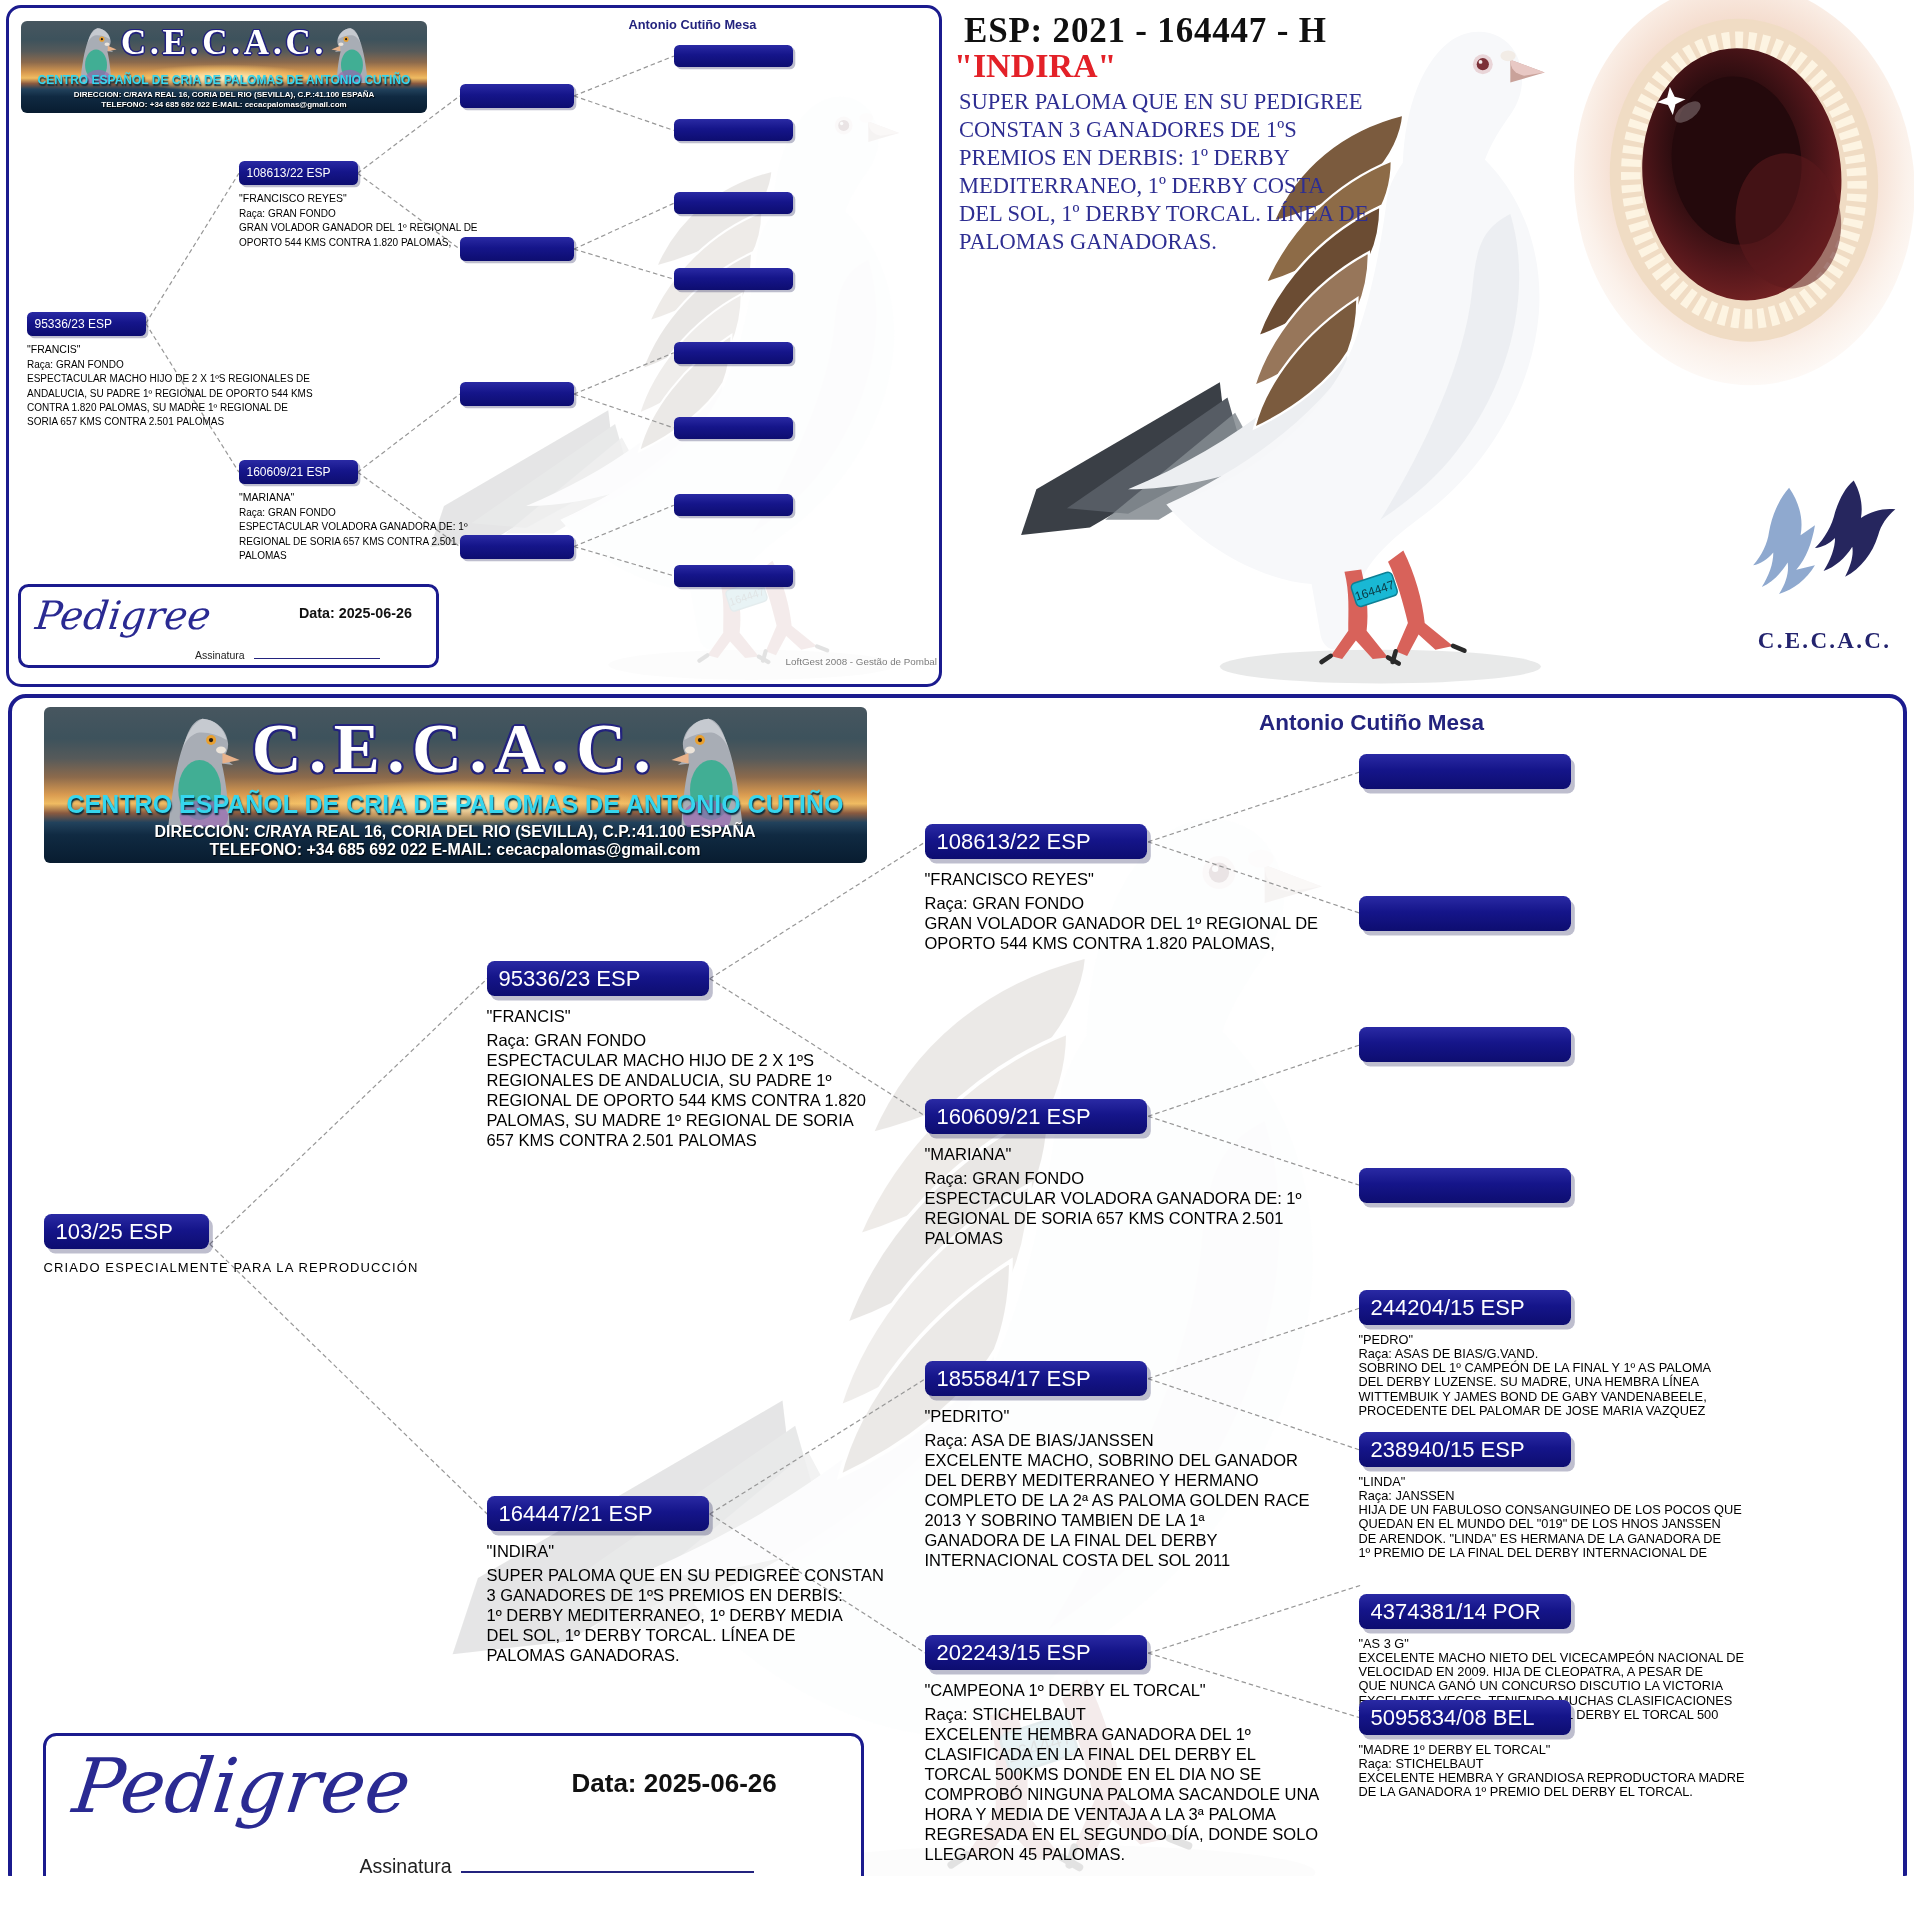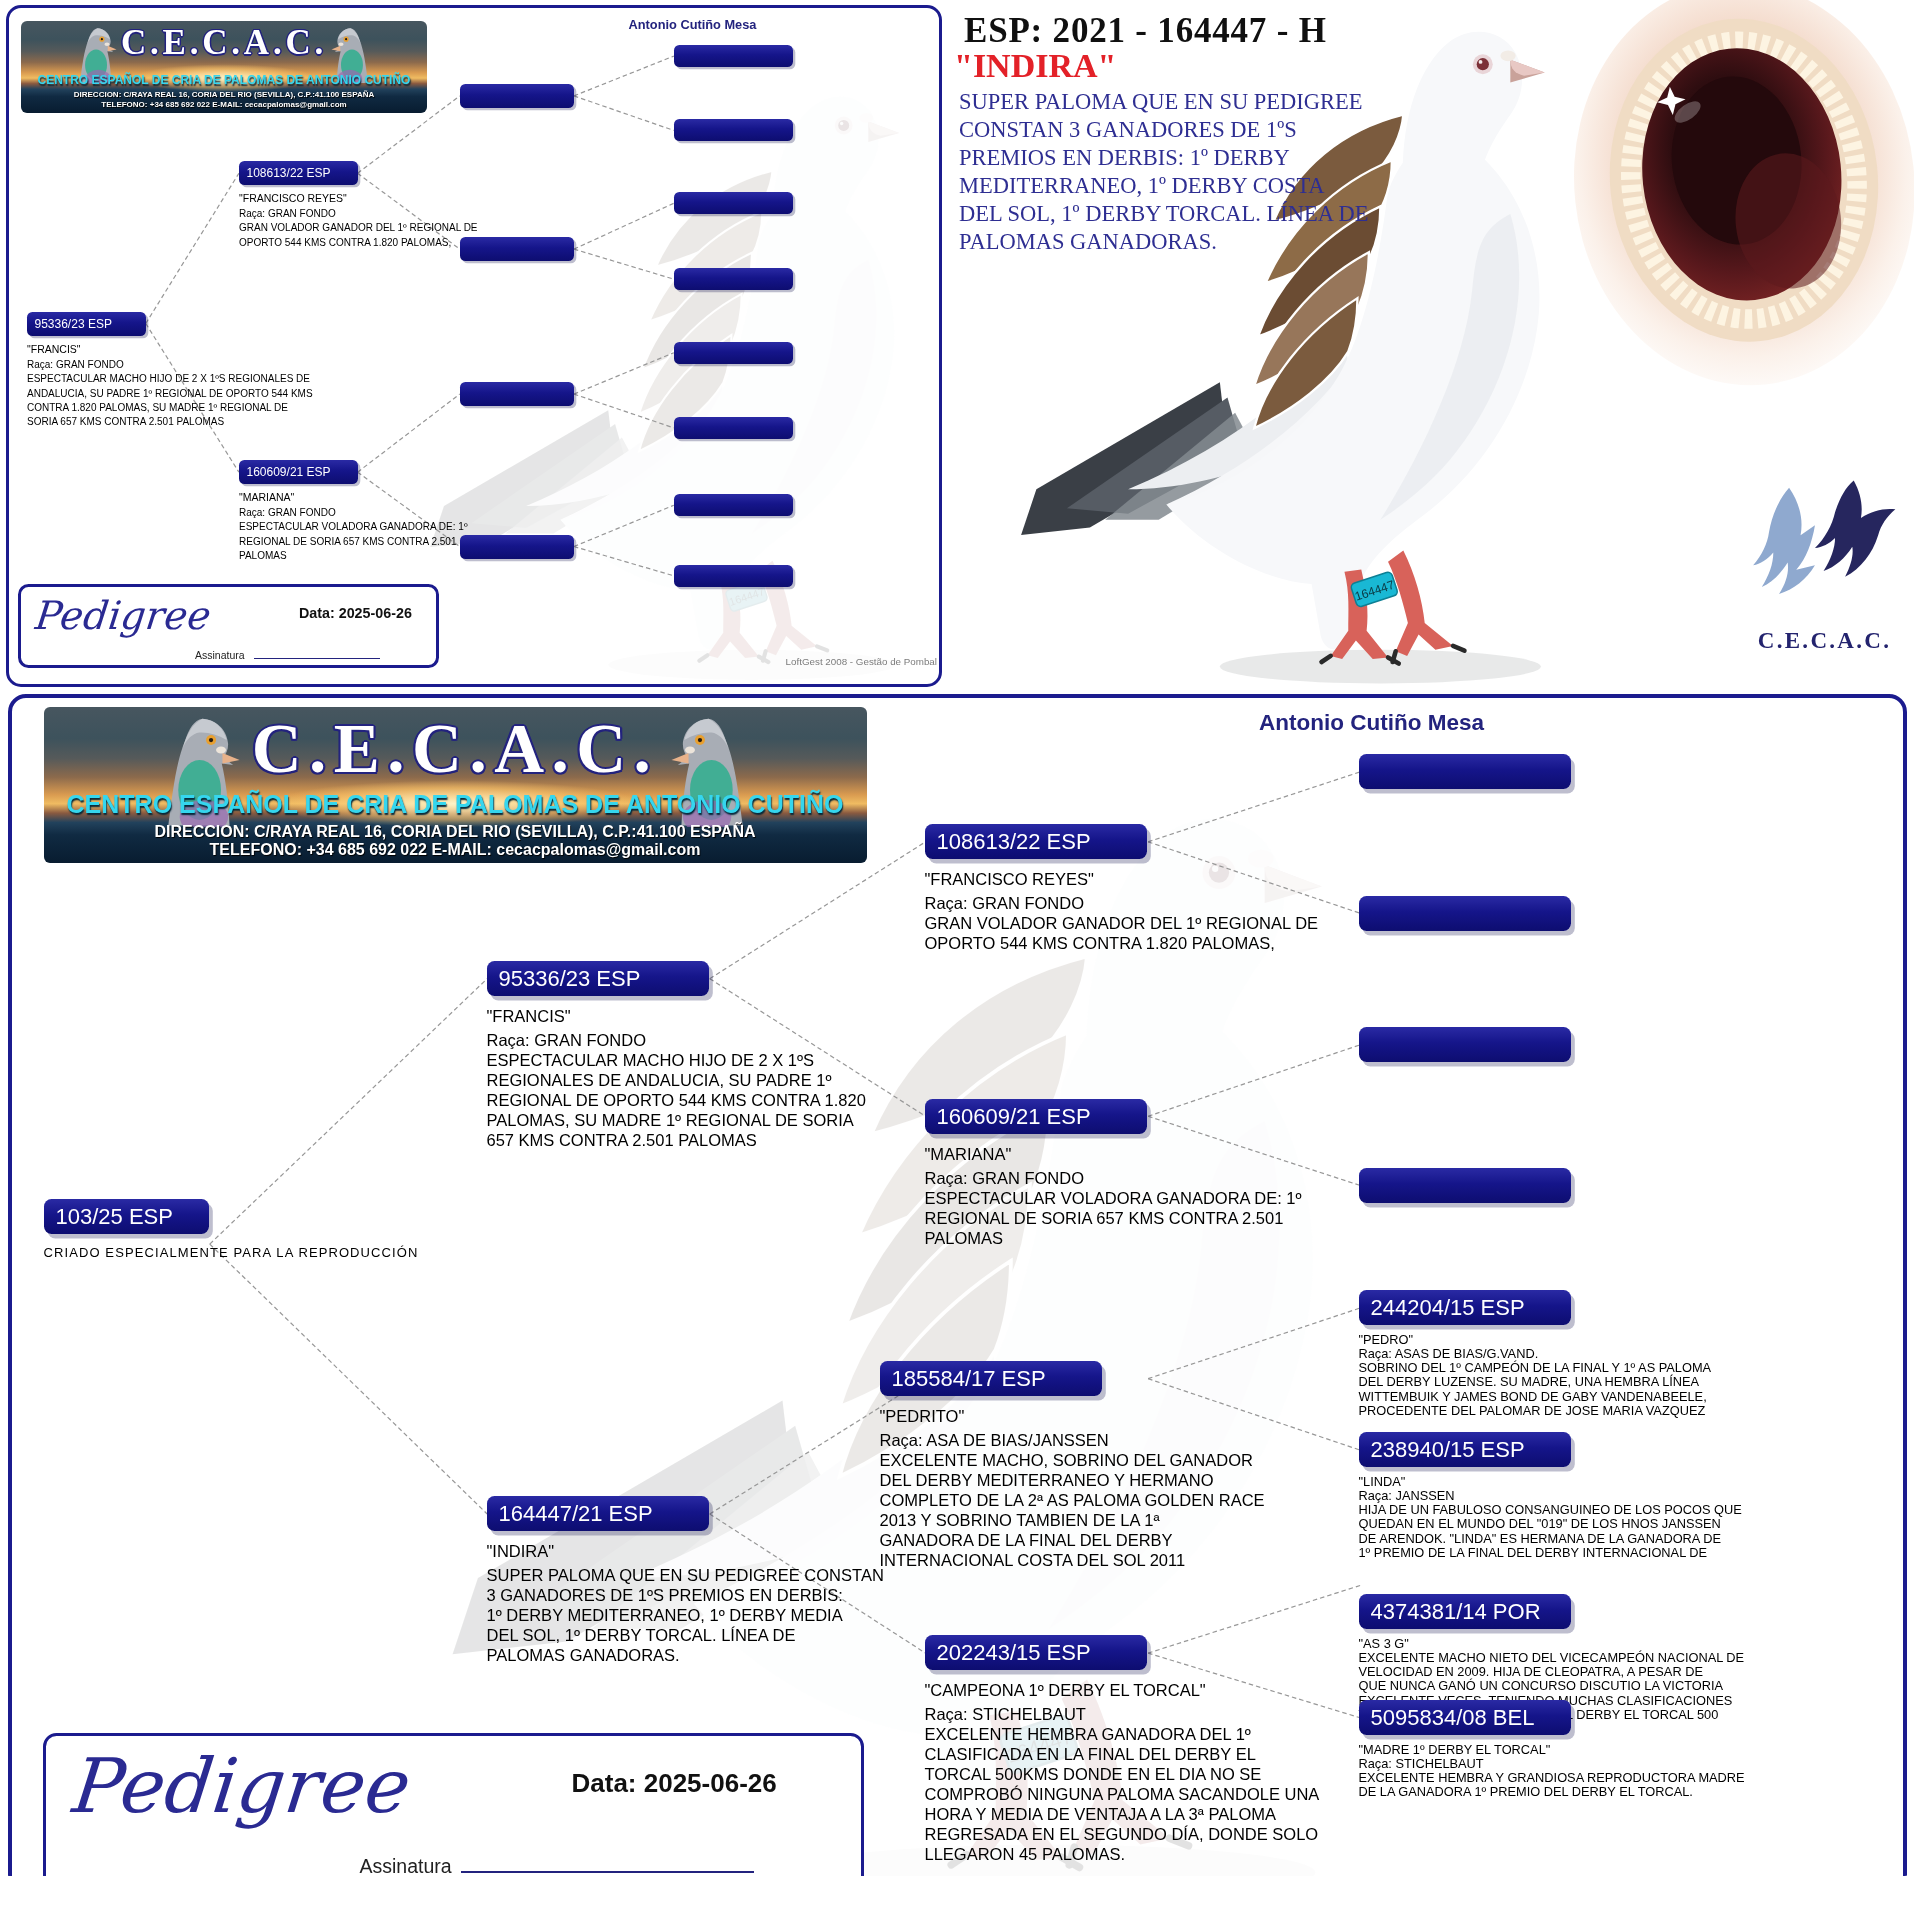--- a/index.html
+++ b/index.html
@@ -316,21 +316,21 @@
           <use href="#sym-phead"></use>
         </svg>
       <div class="btitle">C.E.C.A.C.</div>
       <div class="bl1">CENTRO ESPAÑOL DE CRIA DE PALOMAS DE ANTONIO CUTIÑO</div>
       <div class="bl2">DIRECCION: C/RAYA REAL 16, CORIA DEL RIO (SEVILLA), C.P.:41.100 ESPAÑA</div>
       <div class="bl3">TELEFONO: +34 685 692 022     E-MAIL: cecacpalomas@gmail.com</div>
     </div>
 
     <div class="breeder" style="left:1202px;top:12px;width:316px">Antonio Cutiño Mesa</div>
 
-    <div class="card" style="left:32px;top:501px">
+    <div class="card" style="left:32px;top:516px">
       <div class="ring" style="width:165px">103/25 ESP</div>
       <div class="note">CRIADO ESPECIALMENTE PARA LA REPRODUCCIÓN</div>
     </div>
 
     <div class="card" style="left:475px;top:263px;width:466px">
       <div class="ring" style="width:222px">95336/23 ESP</div>
       <div class="bname">"FRANCIS"</div>
       <div class="blines">
           <div>Raça: GRAN FONDO</div>
           <div>ESPECTACULAR MACHO HIJO DE 2 X 1ºS</div>
@@ -364,21 +364,21 @@
     <div class="card" style="left:913px;top:401px;width:451px">
       <div class="ring" style="width:222px">160609/21 ESP</div>
       <div class="bname">"MARIANA"</div>
       <div class="blines">
           <div>Raça: GRAN FONDO</div>
           <div>ESPECTACULAR VOLADORA GANADORA DE: 1º</div>
           <div>REGIONAL DE SORIA 657 KMS CONTRA 2.501</div>
           <div>PALOMAS</div>
         </div>
     </div>
-    <div class="card" style="left:868px;top:663px;width:451px">
+    <div class="card" style="left:913px;top:663px;width:451px">
       <div class="ring" style="width:222px">185584/17 ESP</div>
       <div class="bname">"PEDRITO"</div>
       <div class="blines">
           <div>Raça: ASA DE BIAS/JANSSEN</div>
           <div>EXCELENTE MACHO, SOBRINO DEL GANADOR</div>
           <div>DEL DERBY MEDITERRANEO Y HERMANO</div>
           <div>COMPLETO DE LA 2ª AS PALOMA GOLDEN RACE</div>
           <div>2013 Y SOBRINO TAMBIEN  DE LA 1ª</div>
           <div>GANADORA DE LA FINAL DEL DERBY</div>
           <div>INTERNACIONAL COSTA DEL SOL 2011</div>

